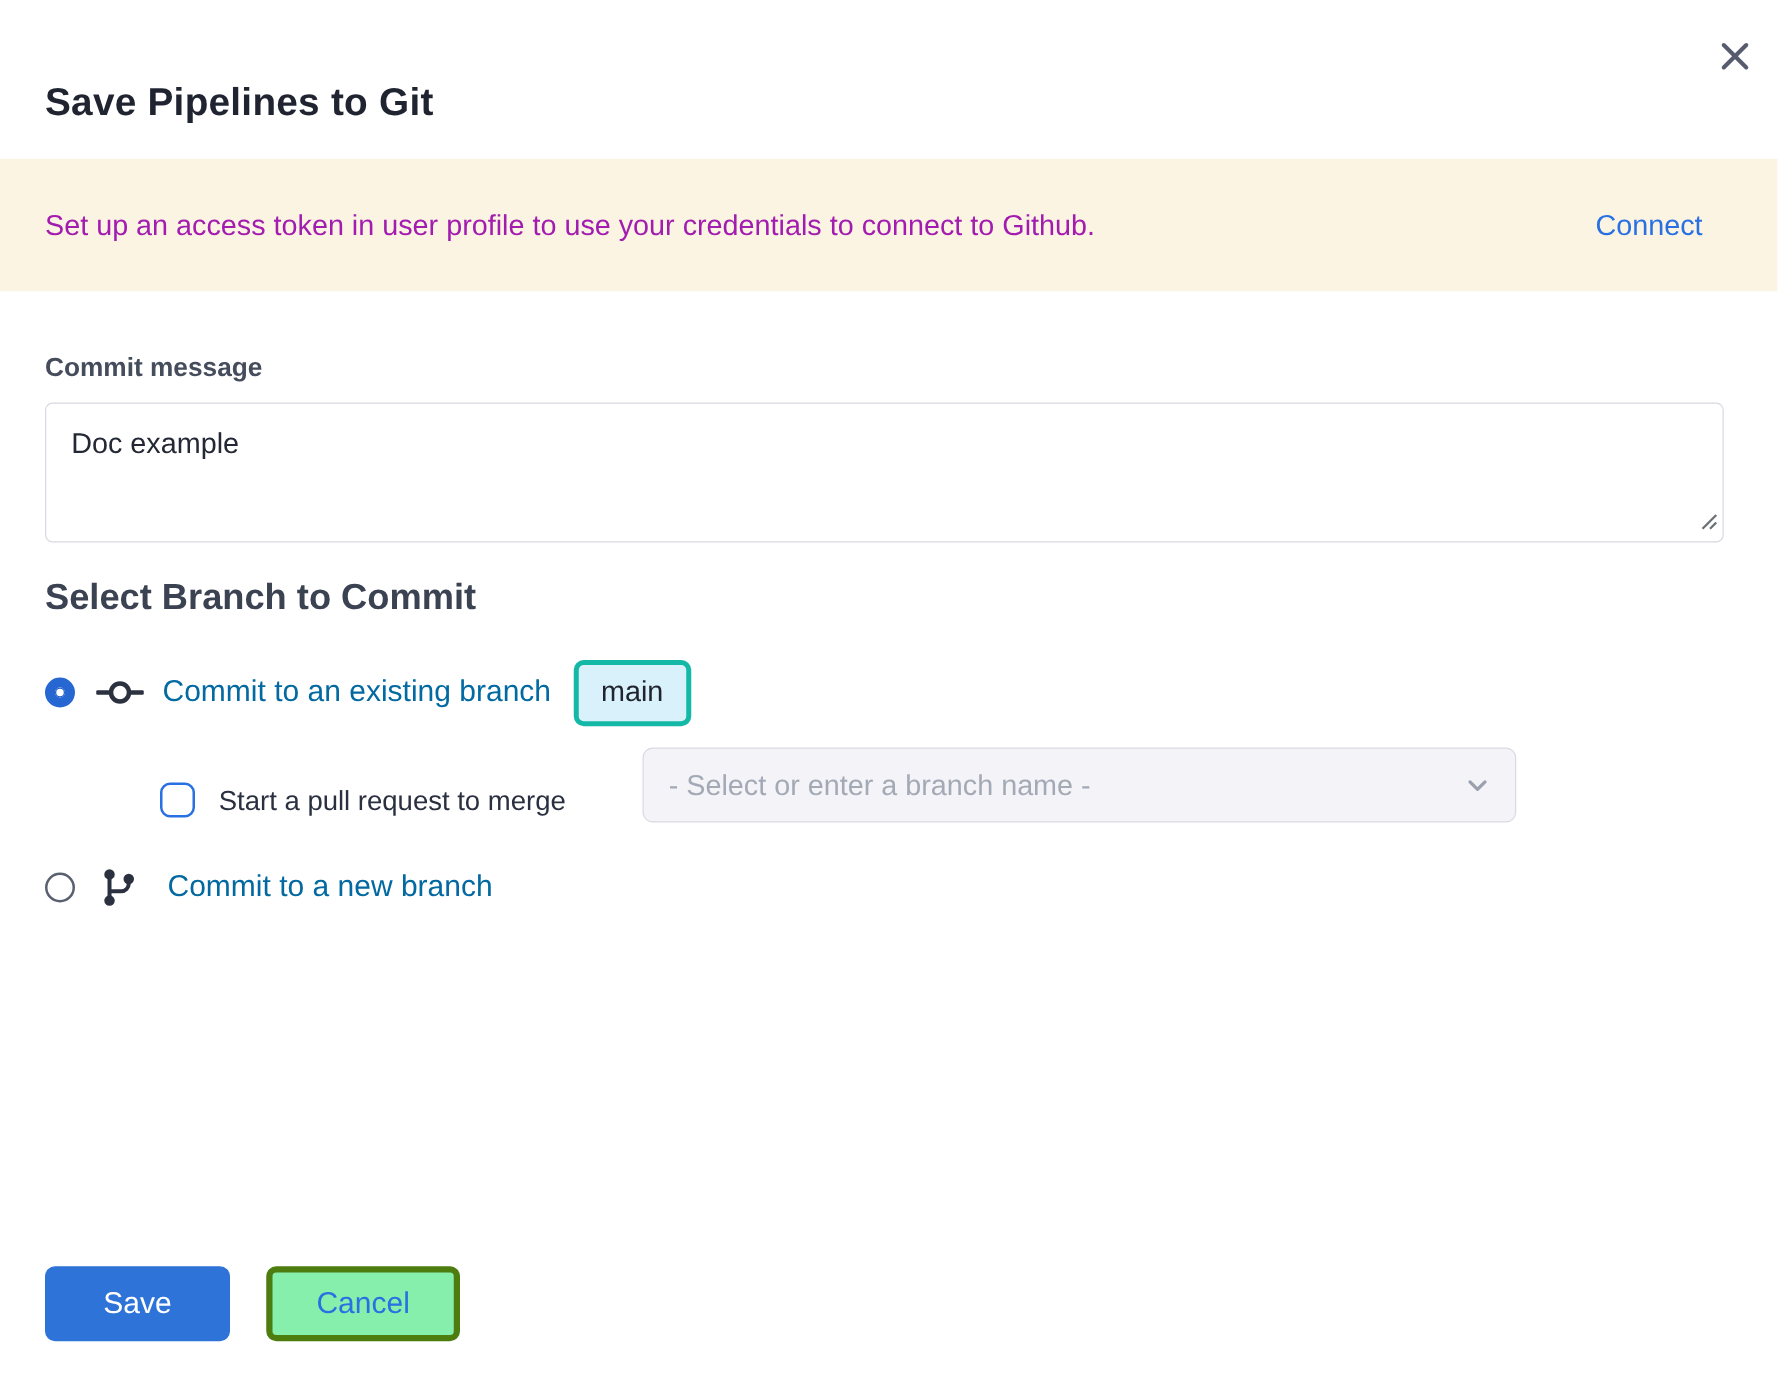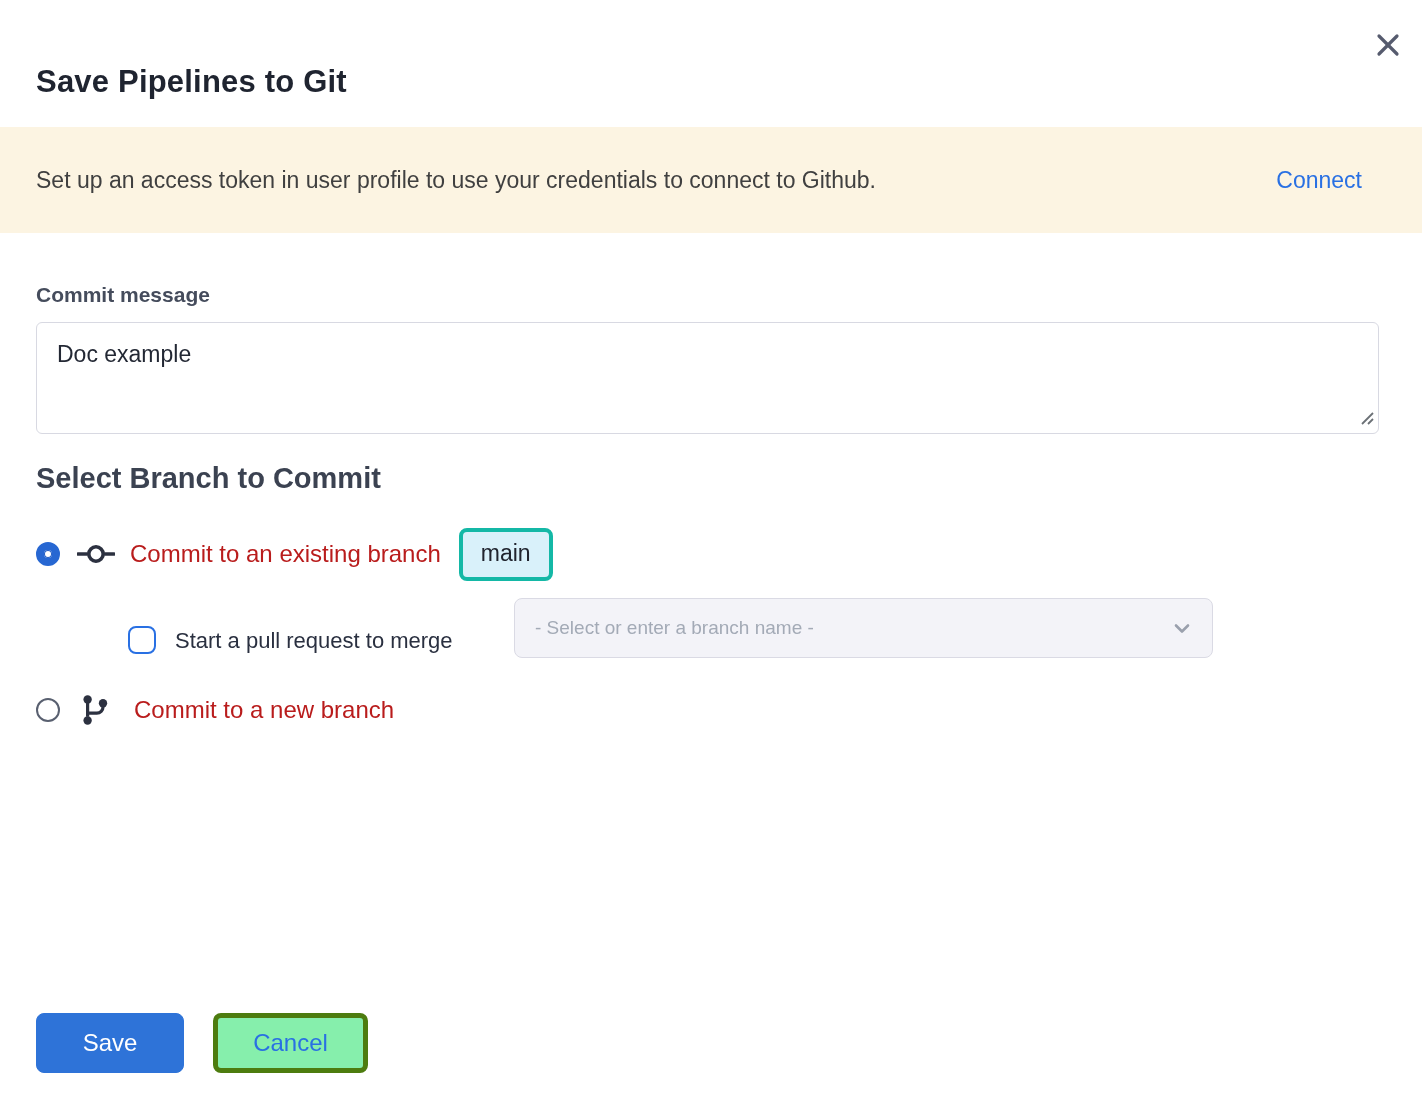--- a/index.html
+++ b/index.html
@@ -29,21 +29,21 @@
   }
 
   
   .banner {
     position: absolute; top: 127px; left: 0;
     width: 1422px; height: 106px;
     background: #fcf4e2;
     display: flex; align-items: center;
     padding: 0 60px 0 36px;
   }
-  .banner-message { flex: 1; font-size: 23px; color: #404040; }
+  .banner-message { flex: 1; font-size: 23px; color: #a21caf; }
   .banner-action { font-size: 23px; color: #2970e3; cursor: pointer; text-decoration: none; }
 
   
   .field-label {
     position: absolute; top: 283px; left: 36px;
     font-size: 21px; font-weight: 700; color: #454c5c;
   }
   .textarea-wrap { position: absolute; top: 322px; left: 36px; width: 1343px; height: 112px; }
   .commit-textarea {
     width: 100%; height: 100%;
@@ -67,21 +67,21 @@
   .row-new { top: 686px; left: 36px; height: 48px; }
 
   .radio {
     width: 24px; height: 24px; border-radius: 50%;
     background: #fff; cursor: pointer; flex: none;
   }
   .radio.selected { border: 8px solid #2767d2; box-shadow: 0 0 0 1px #1f5bc4 inset; }
   .radio.unselected { border: 2px solid #596070; }
 
   .opt-icon { margin-left: 17px; flex: none; display: flex; align-items: center; }
-  .opt-label { margin-left: 15px; font-size: 24px; color: #b91c1c; }
+  .opt-label { margin-left: 15px; font-size: 24px; color: #0369a1; }
 
   .badge {
     margin-left: 18px;
     background: #d9f1fa;
     border: 4px solid #14b8a6;
     border-radius: 8px;
     padding: 8px 18px 10px 18px;
     font-size: 23px; color: #20242e;
   }
 
@@ -96,21 +96,21 @@
 
   .dropdown {
     position: absolute; top: 598px; left: 514px;
     width: 699px; height: 60px;
     background: #f3f3f8;
     border: 1px solid #dadae4; border-radius: 8px;
     display: flex; align-items: center;
     padding: 0 18px 0 20px;
     cursor: pointer;
   }
-  .dropdown-placeholder { flex: 1; font-size: 19px; color: #a3aab6; white-space: nowrap; overflow: hidden; }
+  .dropdown-placeholder { flex: 1; font-size: 23px; color: #a3aab6; white-space: nowrap; overflow: hidden; }
   .dropdown-chevron { flex: none; display: flex; align-items: center; }
 
   
   .footer { position: absolute; top: 1013px; left: 36px; display: flex; gap: 29px; }
   .btn {
     height: 60px; border-radius: 8px; font-family: "Liberation Sans", sans-serif;
     font-size: 24px; cursor: pointer;
     display: flex; align-items: center; justify-content: center;
   }
   .btn-save { width: 148px; background: #2e73d8; border: 1px solid #2e73d8; color: #ffffff; text-align: right; }

